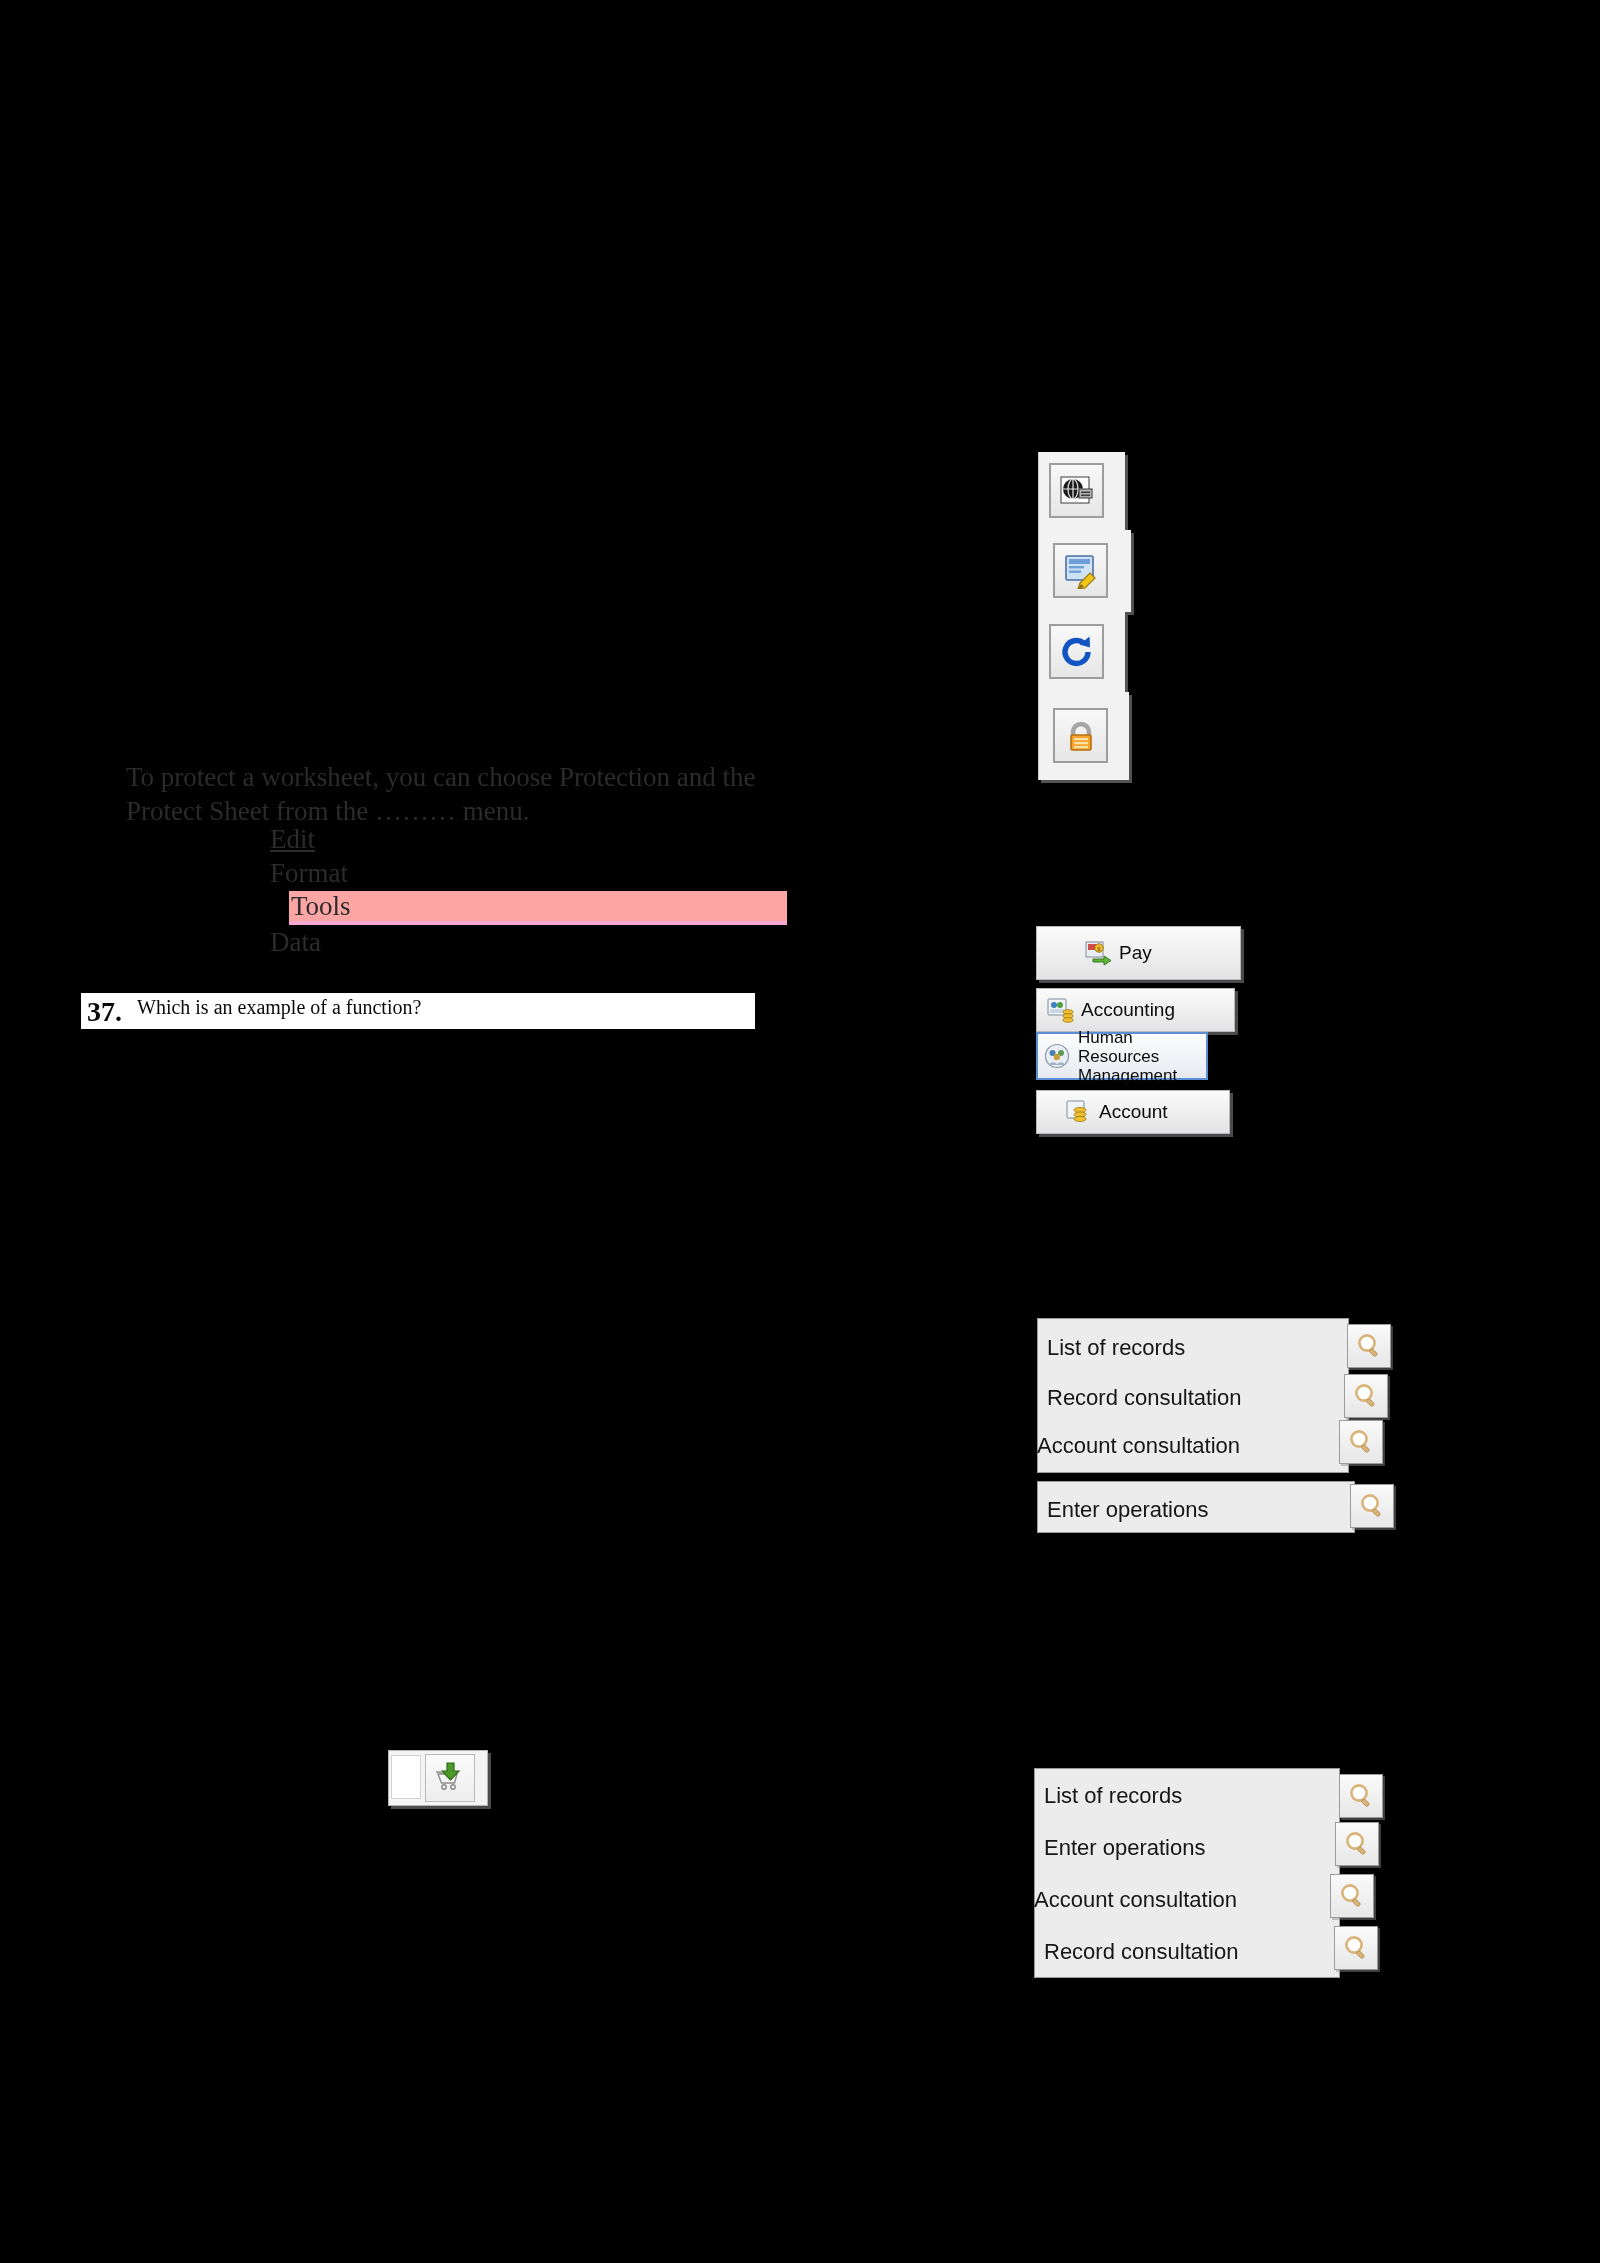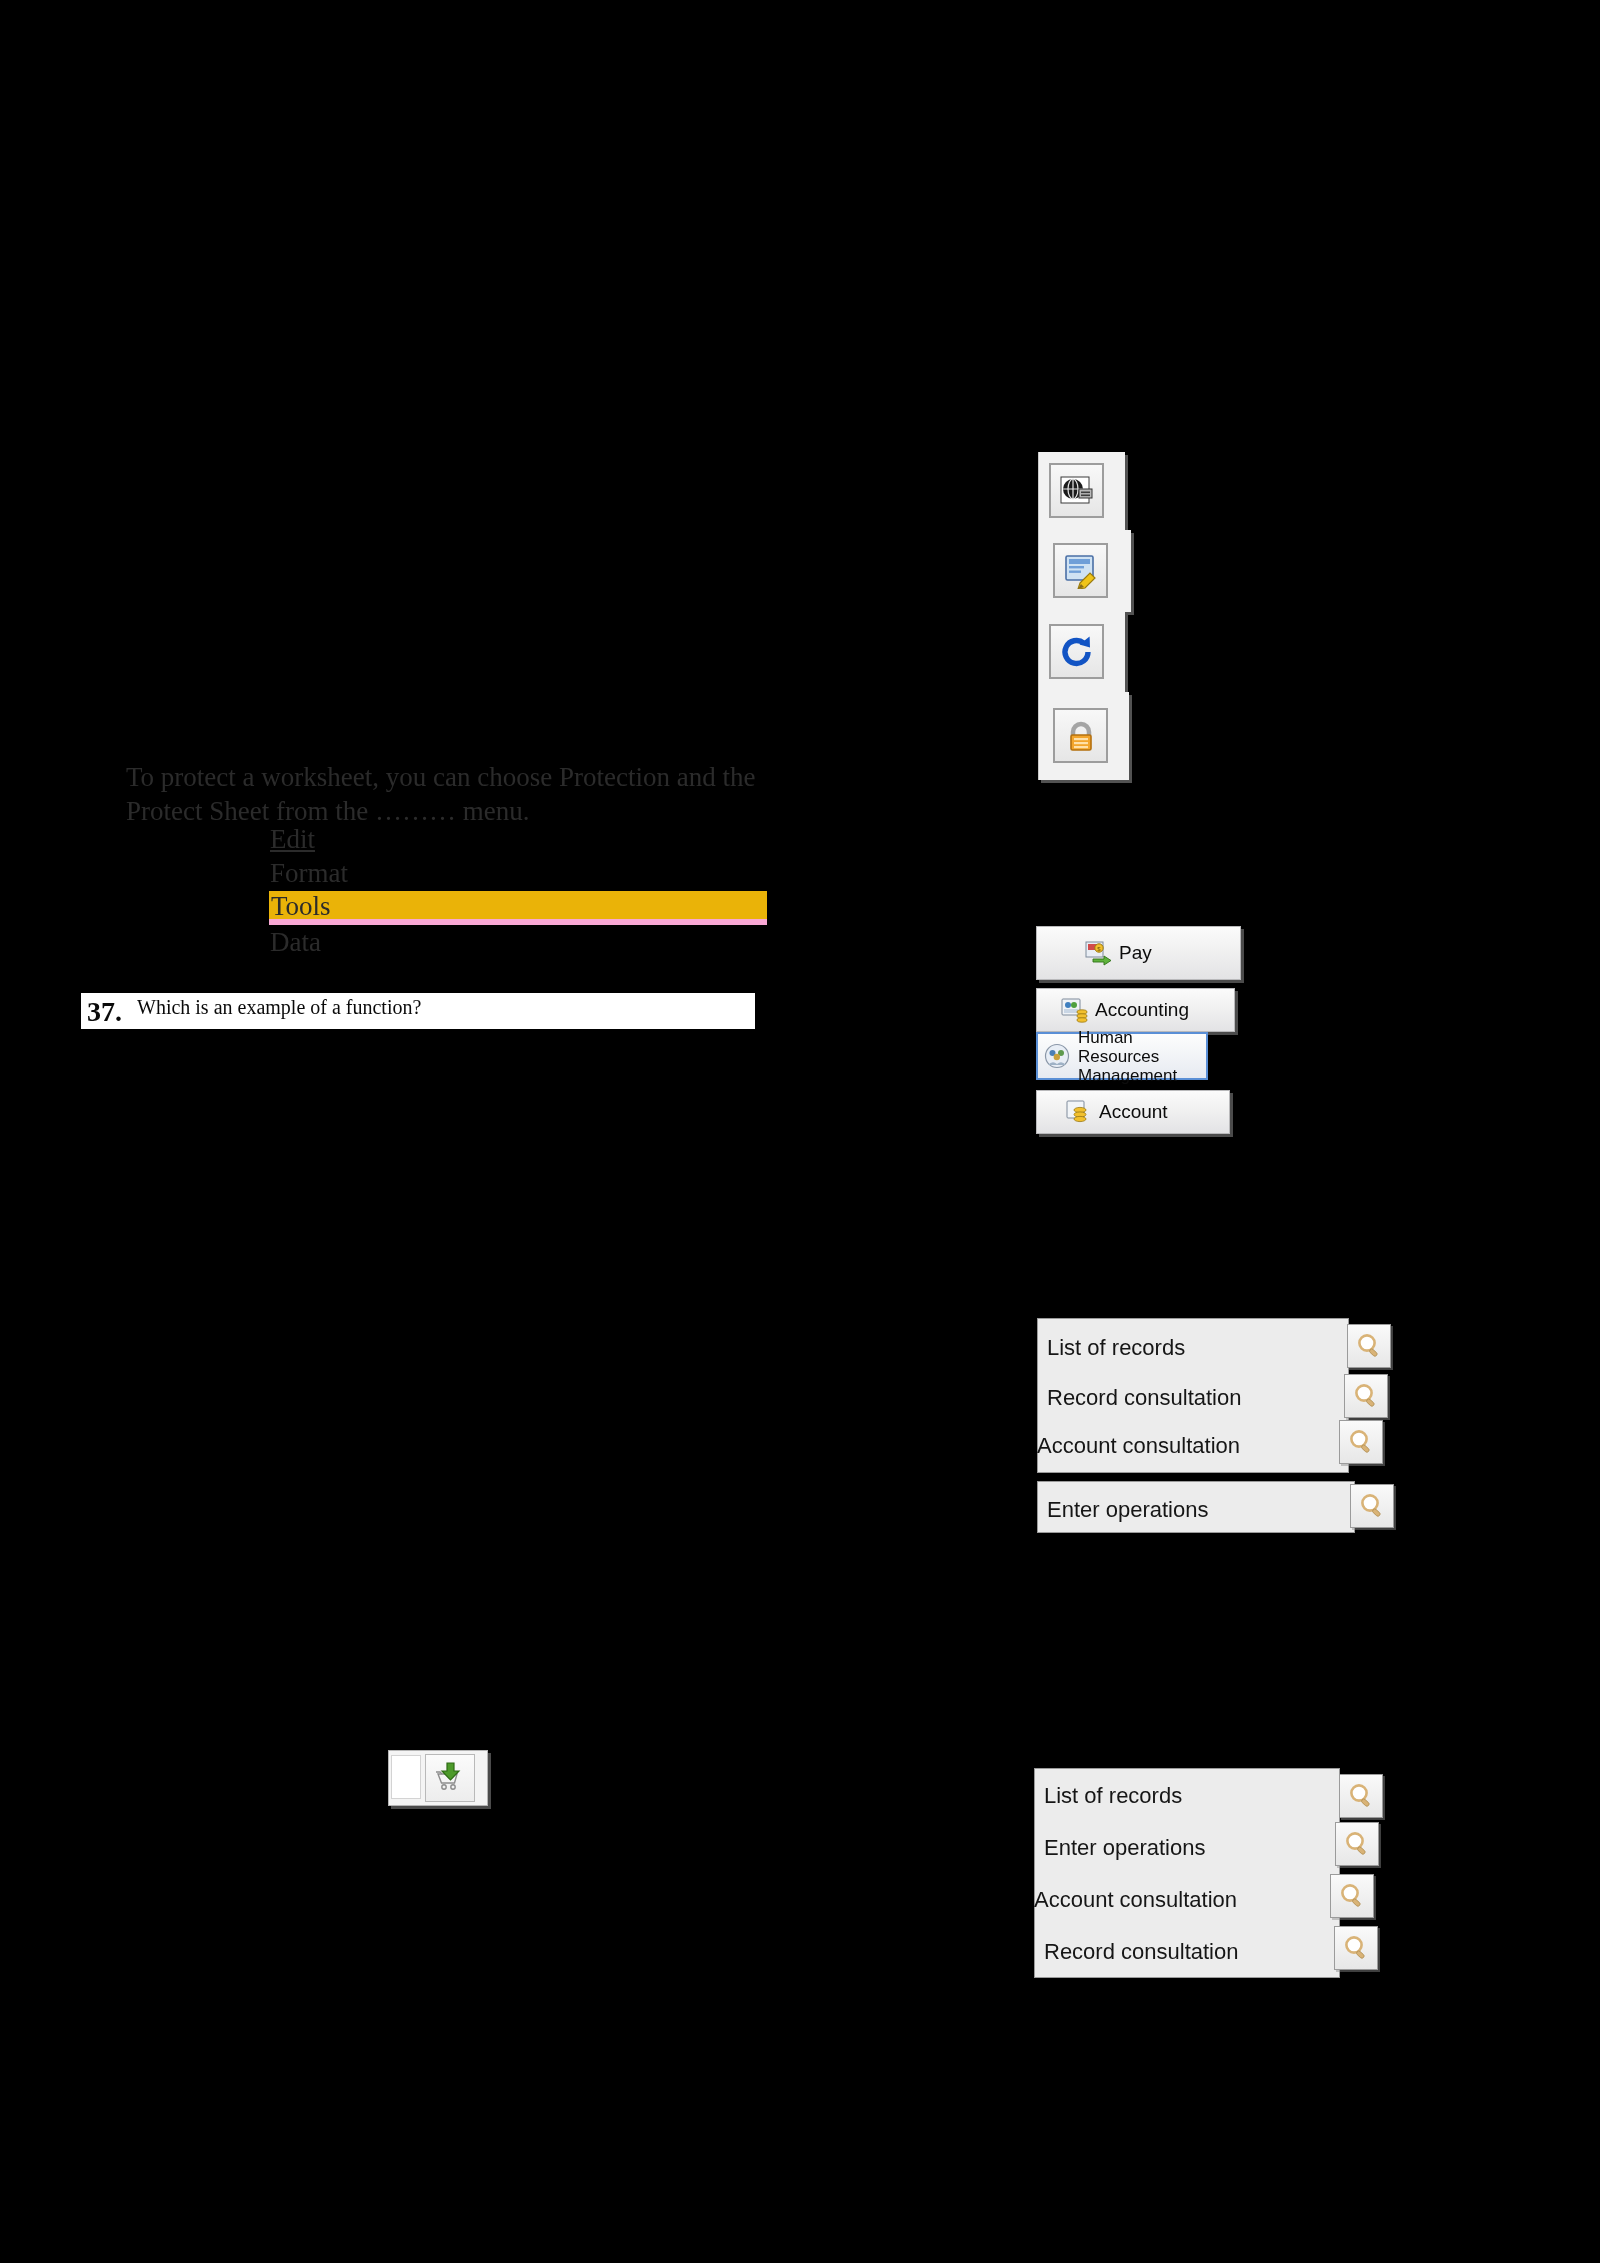--- a/index.html
+++ b/index.html
@@ -48,23 +48,24 @@
     line-height: 30px;
     white-space: nowrap;
   }
   .opt-edit   { top: 824px; text-decoration: underline; }
   .opt-format { top: 858px; }
   .opt-data   { top: 927px; }
 
   
   .answer-band {
     position: absolute;
-    background: #eab308;
-    border-bottom: 6px solid #f9a8d4;
-    box-sizing: border-box;
+    background: #fca5a5;
+    border-bottom: 4px solid #f9a8d4;
+    box-sizing: border-box;
+    margin-left: 20px;
   }
   #band-tools {
     left: 269px;
     top: 891px;
     width: 498px;
     height: 34px;
   }
   #band-tools .band-txt {
     position: absolute;
     left: 2px; top: -1px;
@@ -197,21 +198,21 @@
   }
   .mod-label {
     font-family: "Liberation Sans", sans-serif;
     font-weight: normal;
     font-size: 19px;
     color: #0c0c0c;
     line-height: 20px;
     white-space: pre-line;
   }
   #mod0 { top: 0px;   width: 205px; height: 54px; padding-left: 48px;}
-  #mod1 { top: 62px;  width: 199px; height: 44px; padding-left: 24px;}
+  #mod1 { top: 62px;  width: 199px; height: 44px; padding-left: 10px;}
   #mod2 { top: 106px; width: 172px; height: 48px; }
   #mod2 .mod-label { font-size: 17px; line-height: 19px; }
   #mod3 { top: 164px; width: 194px; height: 44px; padding-left: 28px;}
 
   
   .listpanel {
     position: absolute;
     box-sizing: border-box;
     padding-left: 8px;
   }

